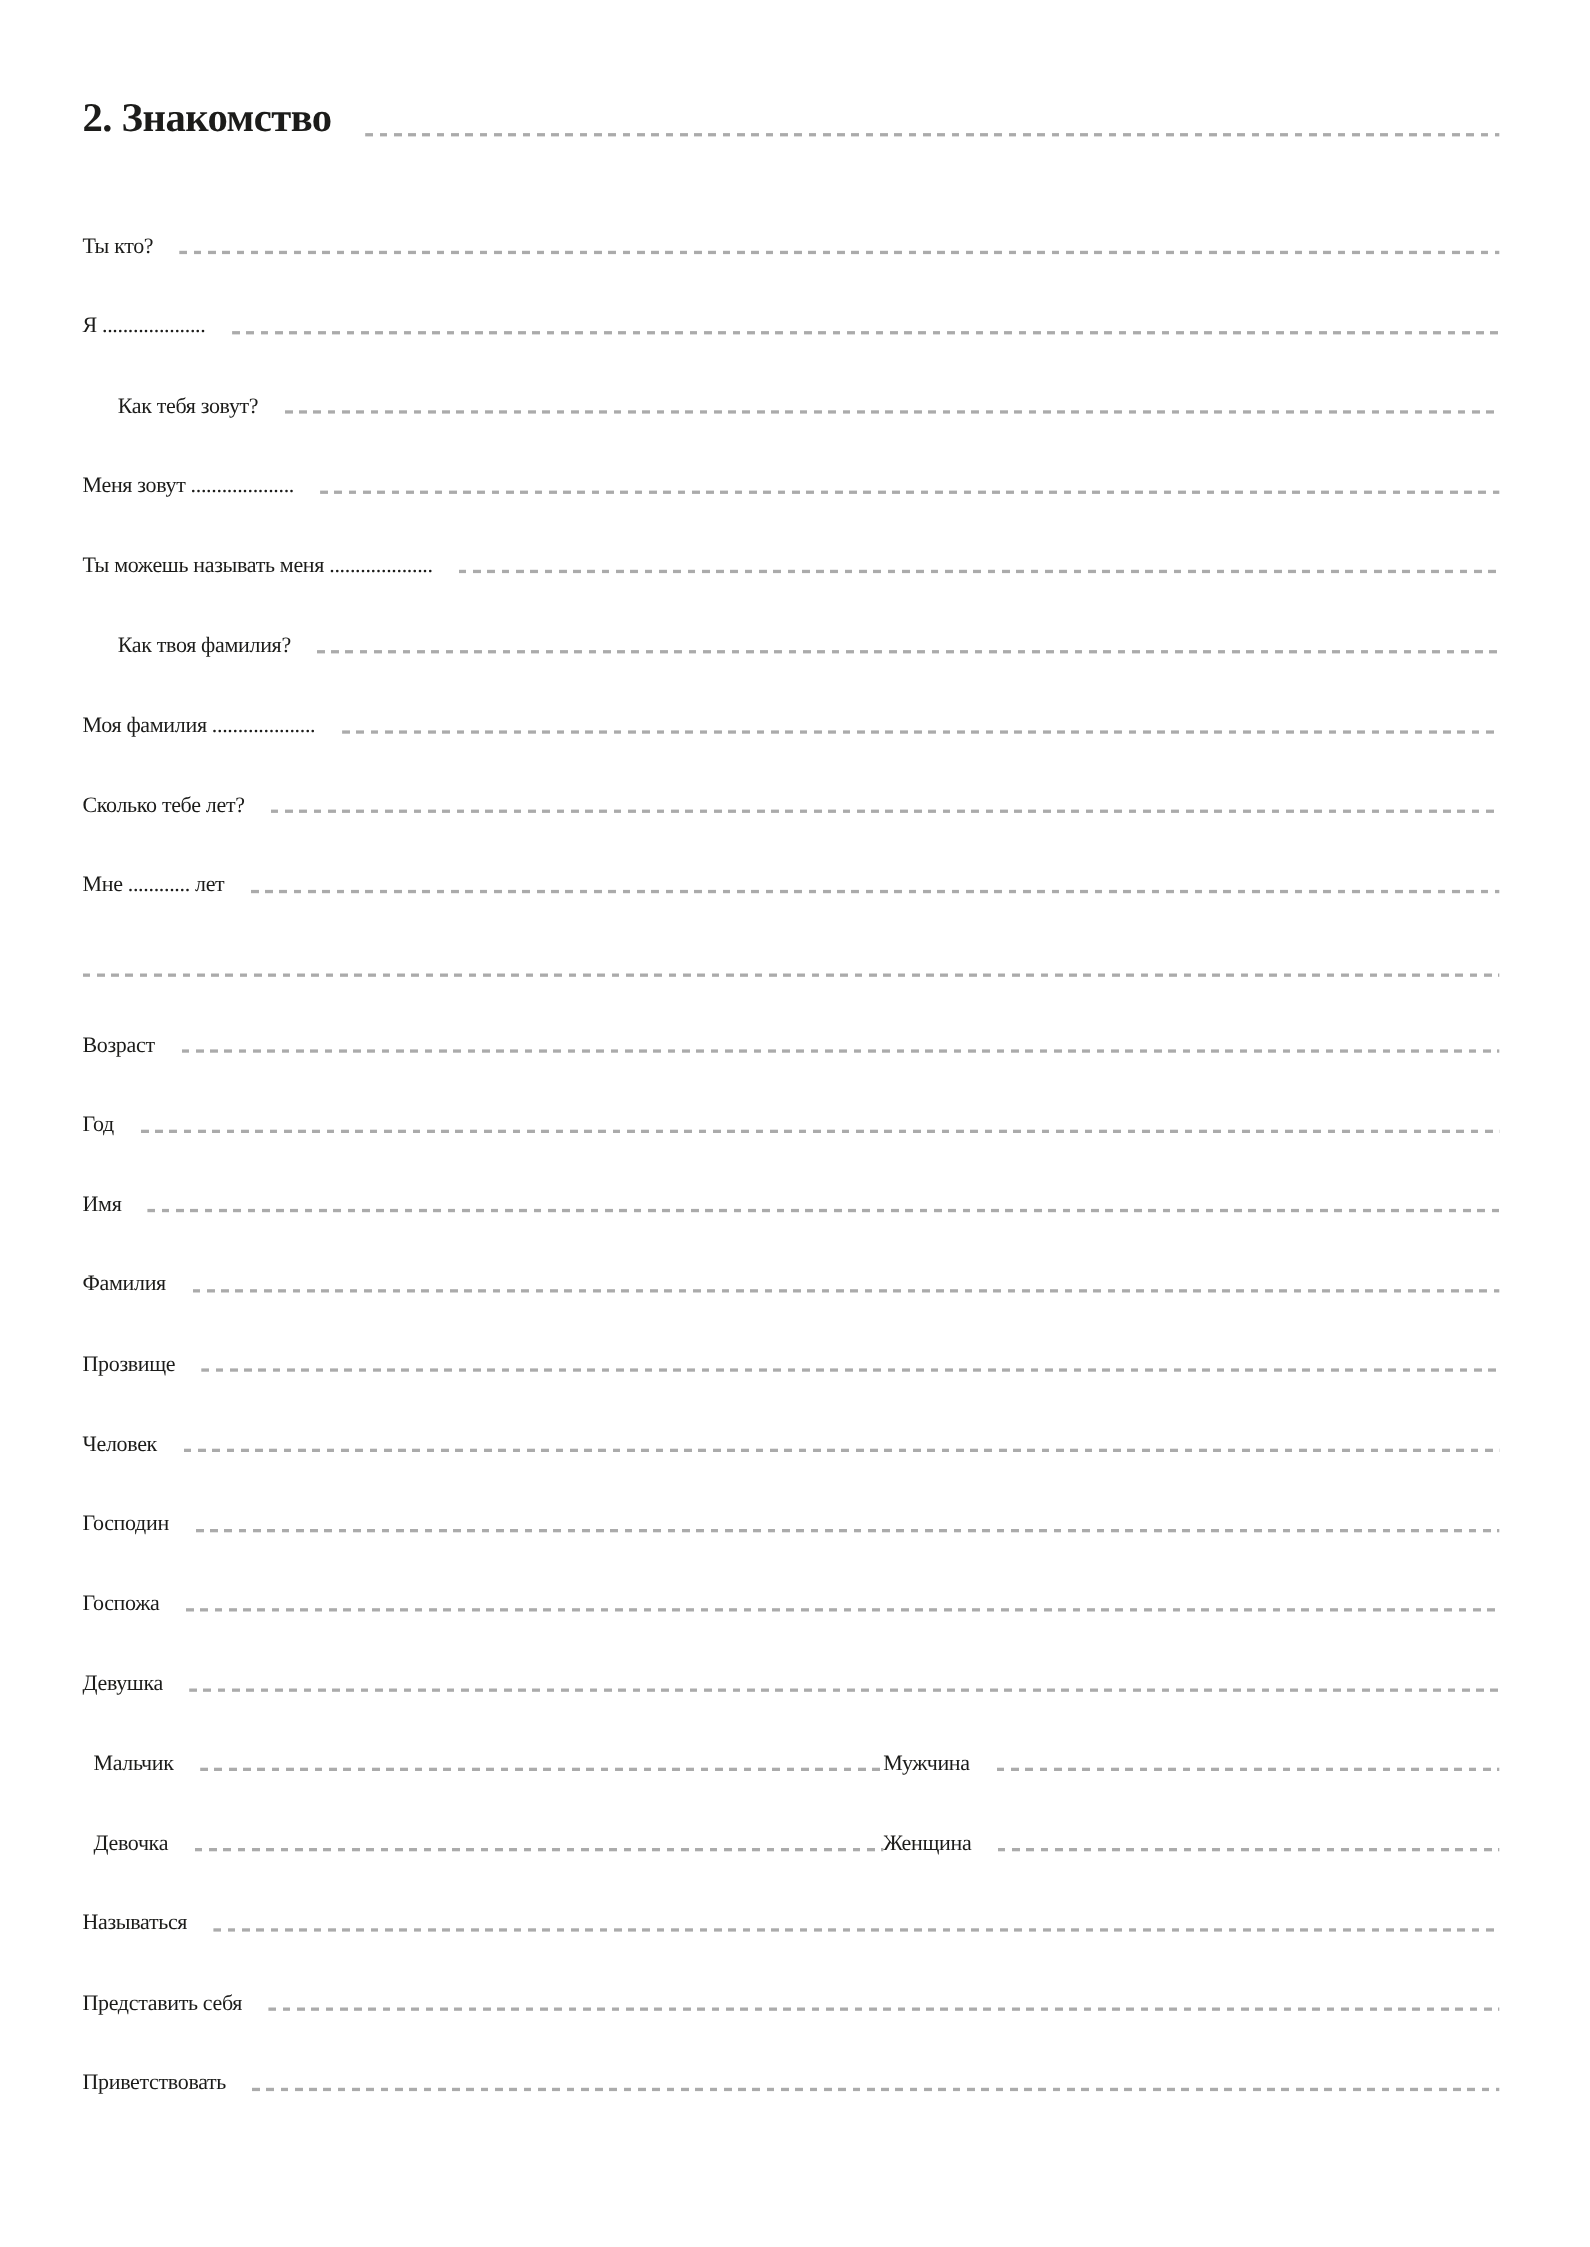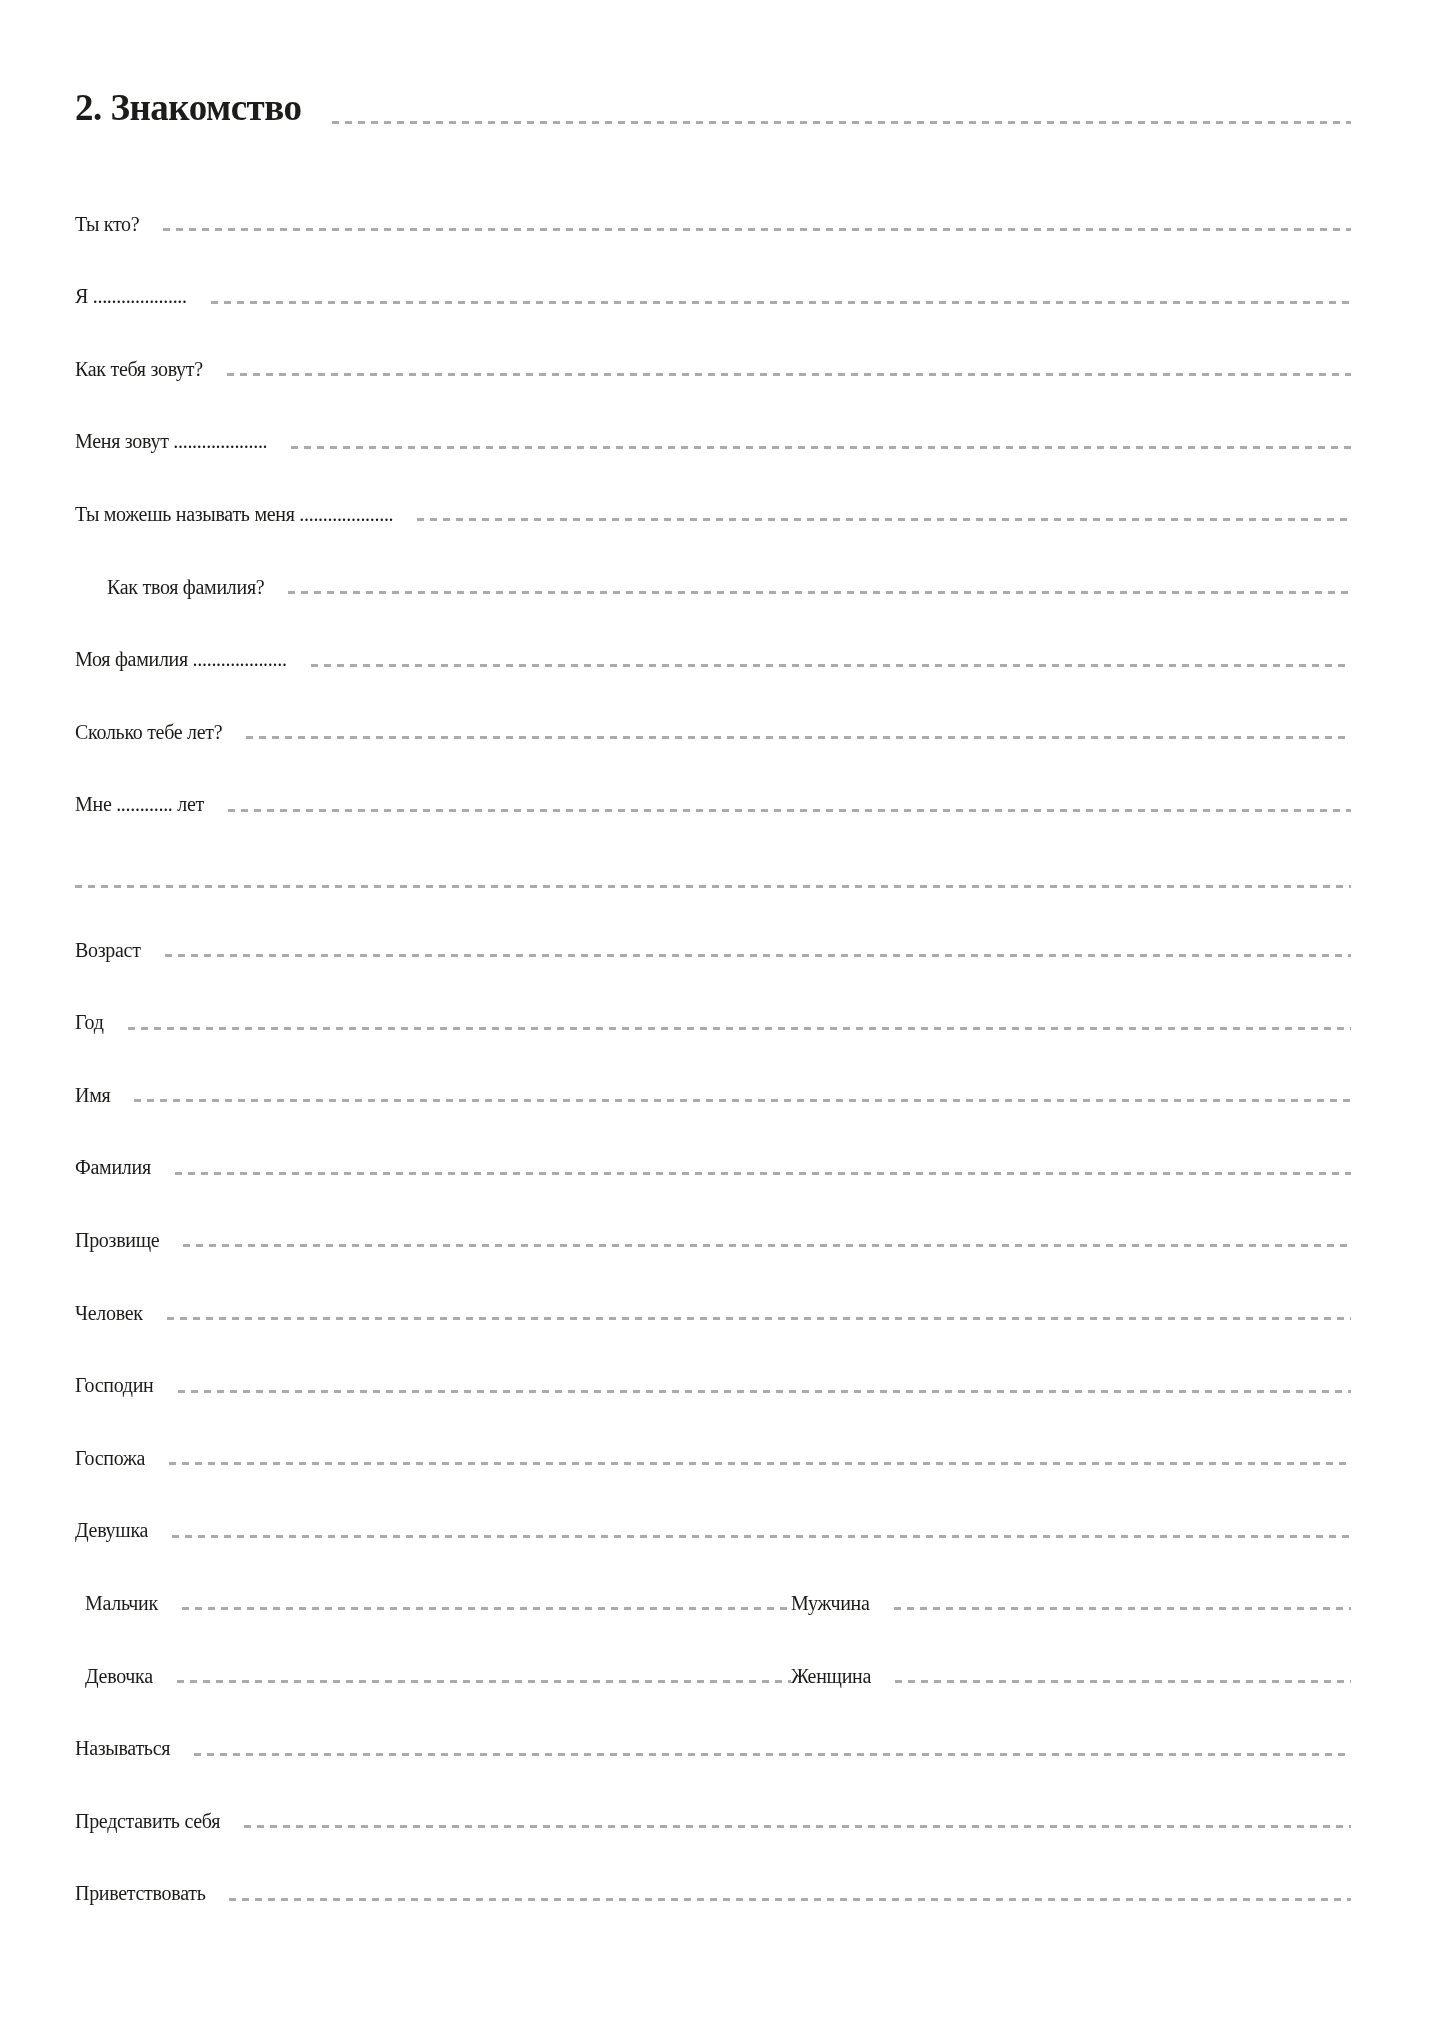--- a/index.html
+++ b/index.html
@@ -15,21 +15,21 @@
   .sheet {
     position: relative;
     width: 1445px;
     height: 2043px;
     background: var(--bg, #ffffff);
     overflow: hidden;
   }
   .row {
     position: absolute;
     left: 75px;
-    right: 94px;
+    right: 82px;
     height: 42px;
     display: flex;
     align-items: flex-end;
   }
   .label {
     color: var(--ink, #1c1c1a);
     font-size: 20px;
     line-height: 1.02;
     letter-spacing: -0.3px;
     white-space: pre;
@@ -66,21 +66,21 @@
   </div>
   <div id="rows">
       <div class="row" style="top: 192px;">
         <span class="label">Ты кто?</span>
         <span class="dash"></span>
       </div>
       <div class="row" style="top: 264.6px;">
         <span class="label">Я ....................</span>
         <span class="dash"></span>
       </div>
-      <div class="row" style="top: 337.2px;">
+      <div class="row" style="top: 337.2px; margin-left: 32px;">
         <span class="label">Как тебя зовут?</span>
         <span class="dash"></span>
       </div>
       <div class="row" style="top: 409.8px;">
         <span class="label">Меня зовут ....................</span>
         <span class="dash"></span>
       </div>
       <div class="row" style="top: 482.4px;">
         <span class="label">Ты можешь называть меня ....................</span>
         <span class="dash"></span>

